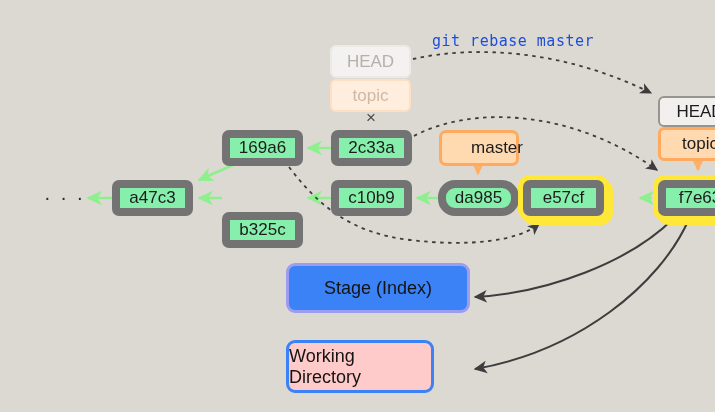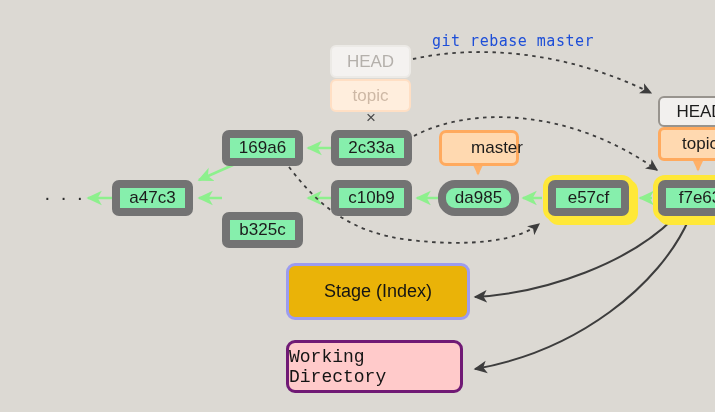--- a/index.html
+++ b/index.html
@@ -47,26 +47,26 @@
     width:84px;height:34px;border-radius:6px;
     background:#ffd9b0;border:3px solid #ffaa5e;
   }
   .area-box{
     position:absolute;z-index:2;
     display:flex;align-items:center;justify-content:center;
     box-sizing:border-box;border-radius:9px;
     font-size:18px;color:#141414;
   }
   .stage-box{
-    left:286px;top:263px;width:184px;height:57px;
-    background:#eab308;border:3px solid #9c9cf0;
+    left:286px;top:263px;width:184px;height:50px;
+    background:#3b82f6;border:3px solid #9c9cf0;
   }
   .wd-box{
-    left:286px;top:340px;width:177px;height:53px;
-    background:#ffcaca;border:3px solid #701a75;font-family:Liberation Mono, monospace;
+    left:286px;top:340px;width:148px;height:53px;
+    background:#ffcaca;border:3px solid #3b82f6;
   }
   .cmd{
     position:absolute;left:432px;top:32px;z-index:2;
     font-family:"DejaVu Sans Mono",monospace;
     font-size:15px;color:#1d4ed8;letter-spacing:0.5px;
   }
   .dots{
     position:absolute;left:44px;top:186px;z-index:2;
     font-size:20px;color:#2b2b2b;letter-spacing:2px;
   }
@@ -127,19 +127,19 @@
 
   <div class="node branch-label" style="left:439px;top:130px;padding-left:36px;">master</div>
 
   <div class="node commit" style="left:222px;top:130px;">169a6</div>
   <div class="node commit" style="left:331px;top:130px;text-align:center;">2c33a</div>
 
   <div class="node commit" style="left:112px;top:180px;">a47c3</div>
   <div class="node commit" style="left:222px;top:180px;margin-top:32px;">b325c</div>
   <div class="node commit" style="left:331px;top:180px;">c10b9</div>
   <div class="node commit" style="left:438px;top:180px;border-radius:17px;">da985</div>
-  <div class="node commit hl" style="left:548px;top:180px;">e57cf</div>
+  <div class="node commit hl" style="left:523px;top:180px;">e57cf</div>
   <div class="node commit hl" style="left:658px;top:180px;width:84px;">f7e63</div>
 
   <div class="area-box stage-box">Stage (Index)</div>
   <div class="area-box wd-box">Working Directory</div>
 
 </div>
 
 </body></html>

